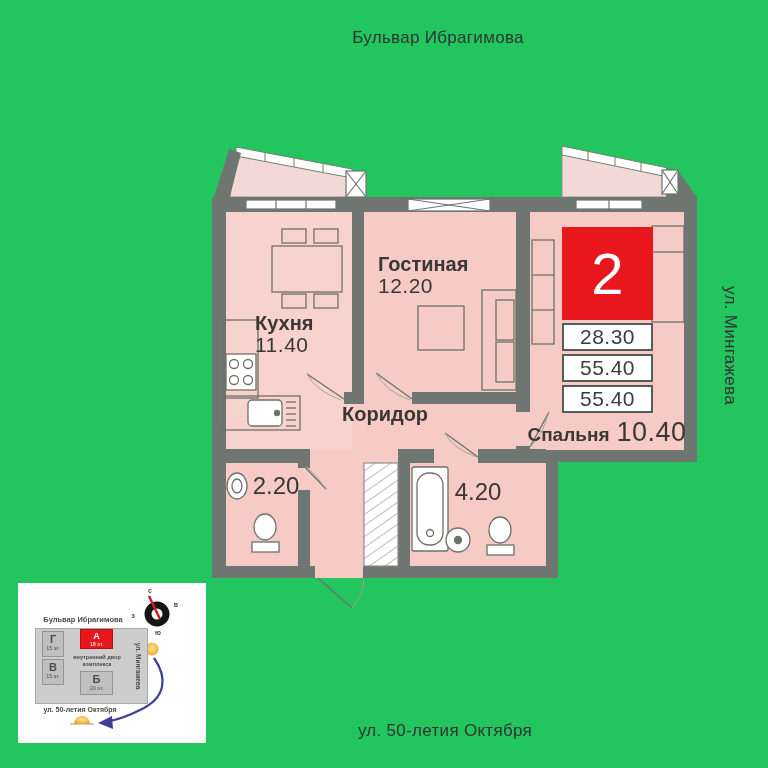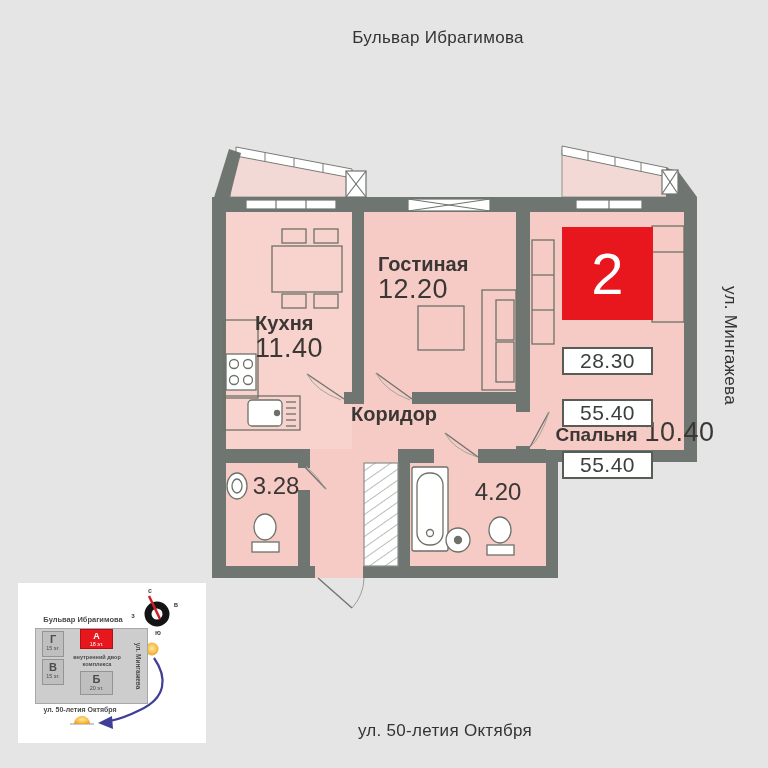--- a/index.html
+++ b/index.html
@@ -1,28 +1,28 @@
 <!DOCTYPE html>
 <html><head>
 <meta charset="utf-8">
 <style>
   html,body{margin:0;padding:0;background:#ffffff;}
-  #stage{position:relative;width:768px;height:768px;background:#e5e5e5;overflow:hidden;
+  #stage{position:relative;width:768px;height:768px;background:#22c55e;overflow:hidden;
          font-family:"Liberation Sans", sans-serif;color:#3b3735;}
   .abs{position:absolute;}
   .street{font-size:17px;font-weight:500;color:#333;letter-spacing:.3px;text-align:center;}
   .room-label{text-align:left;line-height:1.05;}
   .room-name{font-size:20px;font-weight:600;color:#3b3735;display:block;}
-  .room-area{font-size:27px;font-weight:300;color:#3b3735;display:block;letter-spacing:.5px;}
+  .room-area{font-size:21px;font-weight:300;color:#3b3735;display:block;letter-spacing:.5px;}
   .area-only{font-size:24px;font-weight:300;color:#3b3735;text-align:center;}
   .badge{background:#e8161d;display:flex;align-items:center;justify-content:center;
          color:#fff;font-size:58px;font-weight:500;}
   .stat-box{box-sizing:border-box;width:91px;height:28px;background:#fff;border:2.5px solid #575c55;
             margin-bottom:3px;text-align:center;font-size:21px;font-weight:400;color:#3a3f3d;
-            line-height:24px;letter-spacing:.5px;margin-top:24px;}
+            line-height:24px;letter-spacing:.5px;}
   .bedroom-line{display:flex;align-items:baseline;justify-content:center;gap:7px;white-space:nowrap;}
   .bedroom-line .room-name{font-size:19px;}
   .bedroom-line .room-area{font-size:27px;}
   
   #minimap{position:absolute;left:18px;top:583px;width:188px;height:160px;background:#fff;}
   .mm-txt{position:absolute;font-weight:700;color:#4a4a4a;text-align:center;}
   .mm-block{position:absolute;box-sizing:border-box;background:#bfbfbf;border:1px solid #949494;
             text-align:center;color:#4c4c4c;}
   .mm-letter{font-weight:700;font-size:11px;line-height:11px;display:block;margin-top:2px;}
   .mm-floors{font-size:6px;line-height:6px;display:block;transform:scale(.9);}
@@ -188,29 +188,29 @@
   <div class="abs street" style="left:295px;top:721px;width:300px;">ул. 50-летия Октября</div>
 
   <div class="abs room-label" style="left:255px;top:313px;width:120px;">
     <span class="room-name">Кухня</span>
     <span class="room-area">11.40</span>
   </div>
   <div class="abs room-label" style="left:378px;top:254px;width:120px;">
     <span class="room-name">Гостиная</span>
     <span class="room-area">12.20</span>
   </div>
-  <div class="abs room-label" style="left:351px;top:404px;width:120px;">
+  <div class="abs room-label" style="left:342px;top:404px;width:120px;">
     <span class="room-name">Коридор</span>
   </div>
-  <div class="abs bedroom-line" style="left:527px;top:417px;width:160px;margin-left:28px;">
+  <div class="abs bedroom-line" style="left:527px;top:417px;width:160px;">
     <span class="room-name">Спальня</span>
     <span class="room-area">10.40</span>
   </div>
-  <div class="abs area-only" style="left:236px;top:472px;width:80px;">3.28</div>
-  <div class="abs area-only" style="left:458px;top:478px;width:80px;">4.20</div>
+  <div class="abs area-only" style="left:236px;top:472px;width:80px;">2.20</div>
+  <div class="abs area-only" style="left:438px;top:478px;width:80px;">4.20</div>
 
   <div class="abs badge" style="left:562px;top:227px;width:91px;height:93px;">
     <span>2</span>
   </div>
   <div class="abs" style="left:562px;top:323px;">
     <div class="stat-box">28.30</div>
     <div class="stat-box">55.40</div>
     <div class="stat-box">55.40</div>
   </div>
 

